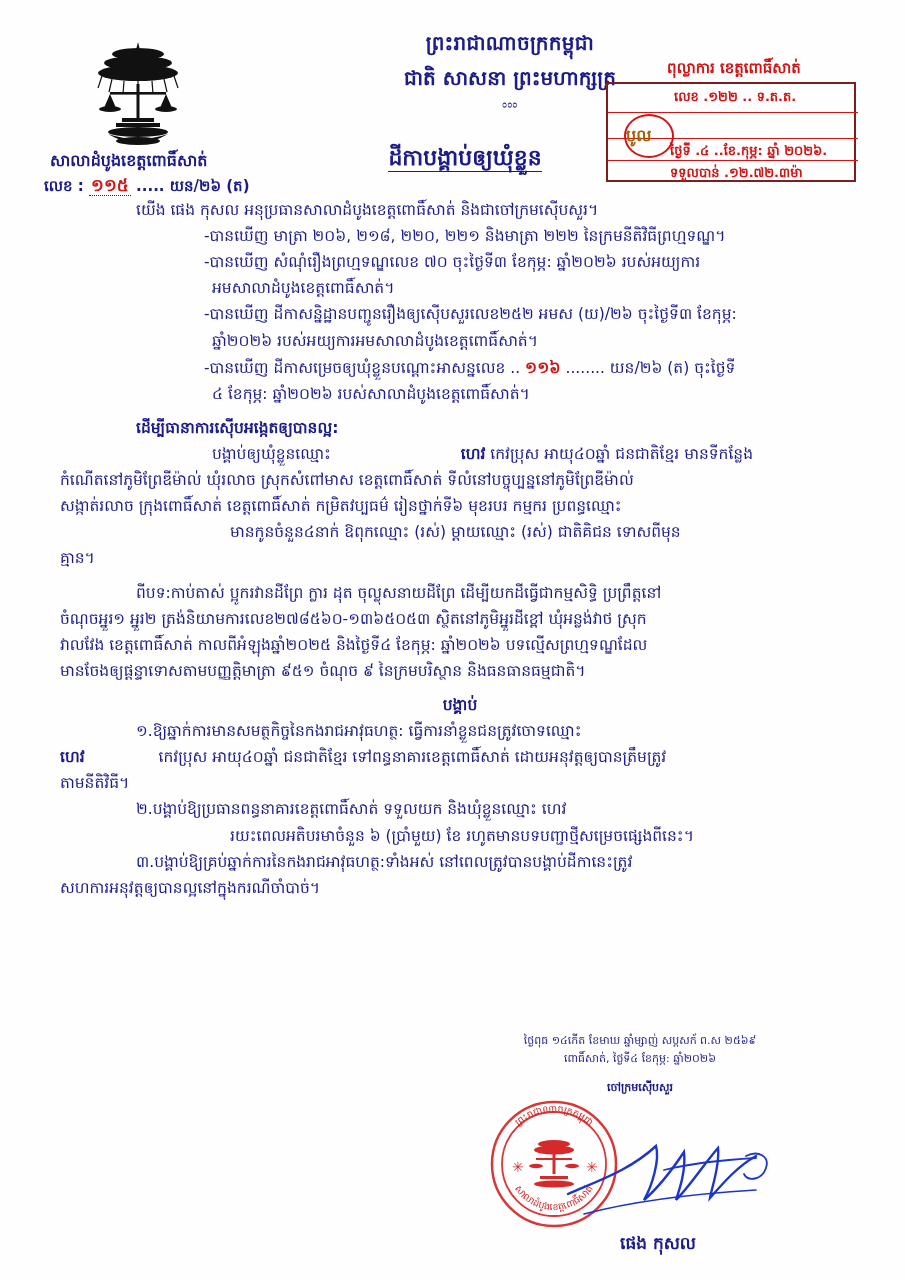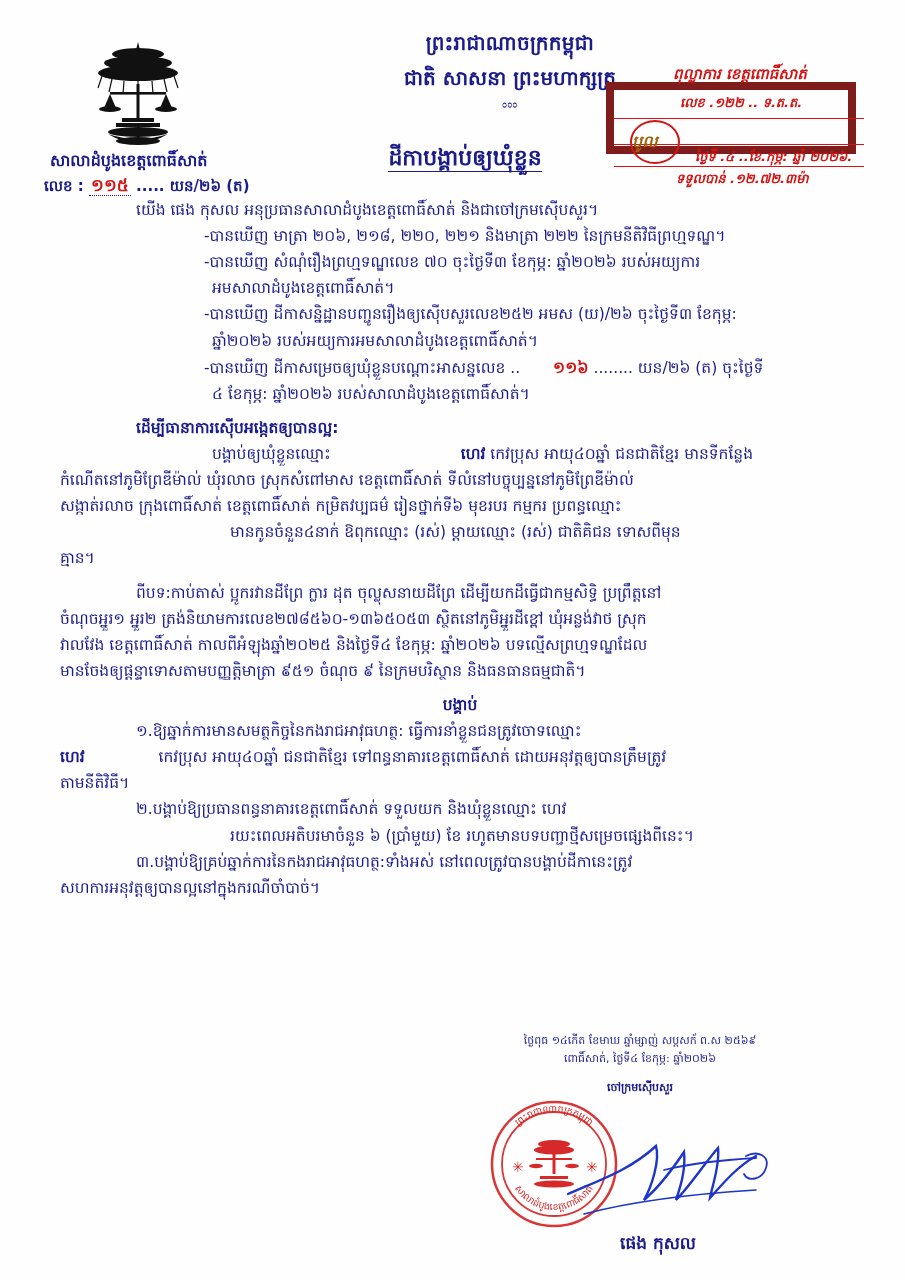--- a/index.html
+++ b/index.html
@@ -90,26 +90,25 @@
     padding: 0 2px;
   }
   .doc-number .dots { color:#1b1b8a; }
 
   
   .stamp-box {
     position: absolute;
     left: 606px;
     top: 82px;
     width: 250px;
-    height: 72px;
-    border: 8px solid #7f1d1d;
+    height: 100px;
+    border: 2px solid #7f1d1d;
     color: #d21414;
     font-size: 13px;
     box-sizing: border-box;
-    font-style: italic;
   }
   .stamp-box .line {
     position: absolute;
     left: 0;
     width: 250px;
     border-top: 1.5px solid #d21414;
   }
   .stamp-title {
     position: absolute;
     top: -26px;
@@ -136,21 +135,21 @@
   }
   .stamp-row {
     position: absolute;
     left: 62px;
     font-size: 13px;
     color: #d21414;
     white-space: nowrap;
     text-align: right;
   }
   .stamp-r1 { top: 4px; left: 66px;}
-  .stamp-r3 { top: 58px; margin-left: 19px; }
+  .stamp-r3 { top: 58px; }
   .stamp-r4 { top: 80px; }
   .stamp-hand { font-weight: bold; }
 
   
   .doc-title {
     position: absolute;
     left: 300px;
     top: 144px;
     width: 330px;
     text-align: center;
@@ -178,21 +177,20 @@
   }
   .indent-1 { text-indent: 76px; }
   .indent-2 { padding-left: 152px; text-indent: 0; }
   .indent-3 { padding-left: 170px; }
   .indent-dash { padding-left: 152px; text-indent: -8px; }
   .bold { font-weight: bold; }
   .hand-red {
     color: #d01818;
     font-weight: bold;
     font-size: 16px;
-    margin-left: 28px;
   }
   .spacer { height: 8px; }
   .gap { display:inline-block; width: 120px; }
   .gap-s { display:inline-block; width: 64px; }
   .sub-head {
     text-align: center;
     font-weight: bold;
     margin-top: 4px;
   }
 

